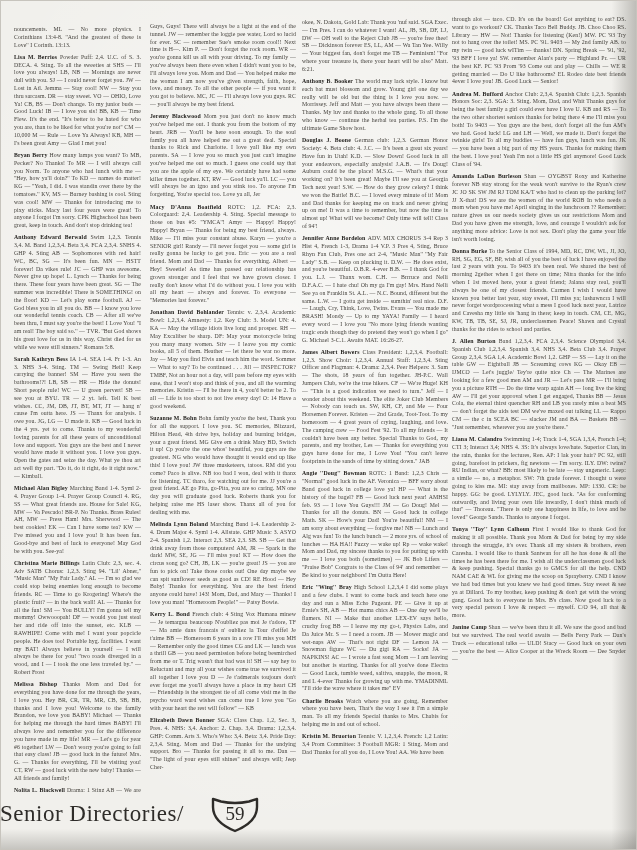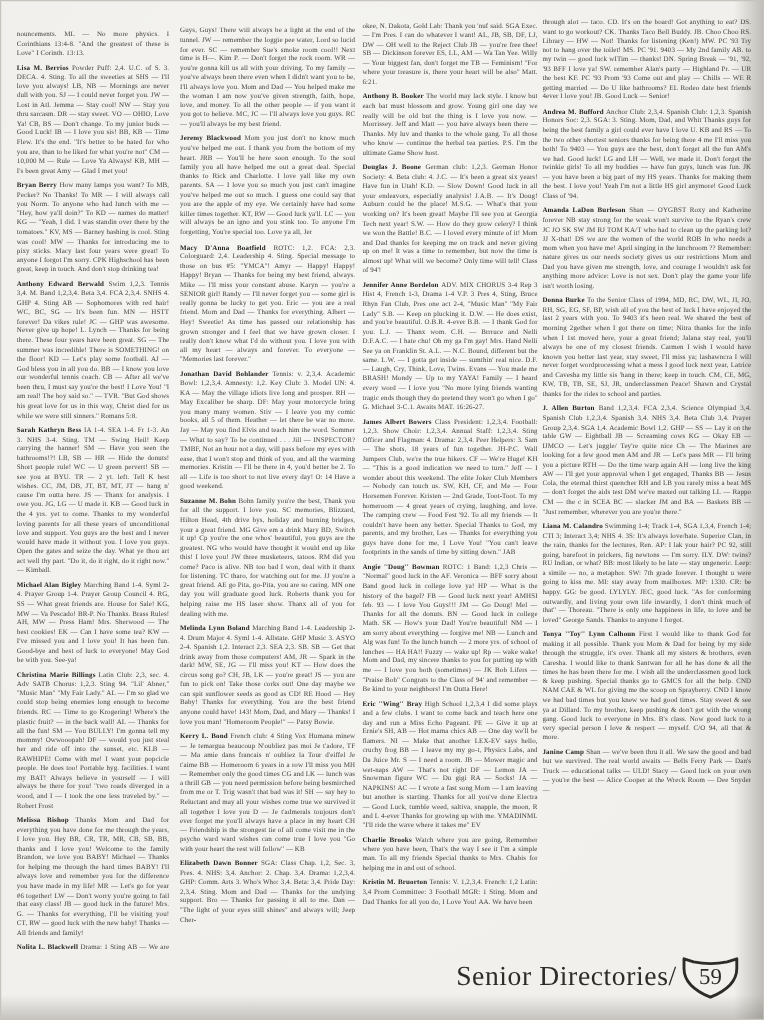--- a/index.html
+++ b/index.html
@@ -27,25 +27,25 @@
     color: #413e39;
   }
   .col-1 { left: 14px;  top: 26px; width: 127px; height: 766px; }
   .col-2 { left: 150px; top: 23px; width: 146px; height: 769px; }
   .col-3 { left: 302px; top: 19px; width: 146px; height: 773px; }
   .col-4 { left: 452px; top: 16px; width: 174px; height: 776px; }
   .entry { margin: 0 0 4.5px 0; }
   .entry b { color: #24221f; letter-spacing: 0.15px; }
   .footer {
     position: absolute;
-    left: 0; right: 20px; top: 794px;
+    left: 0; right: 10px; top: 794px;
     display: flex;
-    justify-content: flex-end;
+    justify-content: flex-start;
     align-items: center;
-    gap: 3px;
+    gap: 26px;
   }
   .footer-label {
     font-family: "Liberation Serif", serif;
     font-size: 23px;
     letter-spacing: 0.5px;
     color: #2e2c29;
   }
   .page-shield { display: block; }
   .page-shield path { fill: none; stroke: #2e2c29; stroke-width: 2.4; stroke-linejoin: round; }
   .page-shield text {

